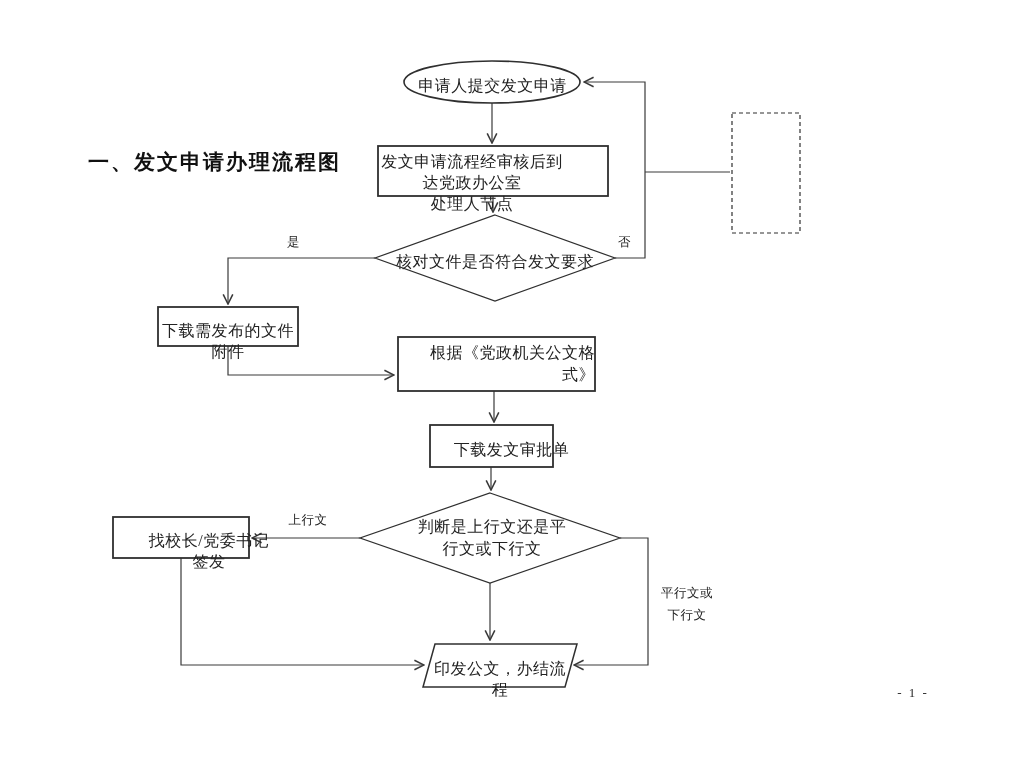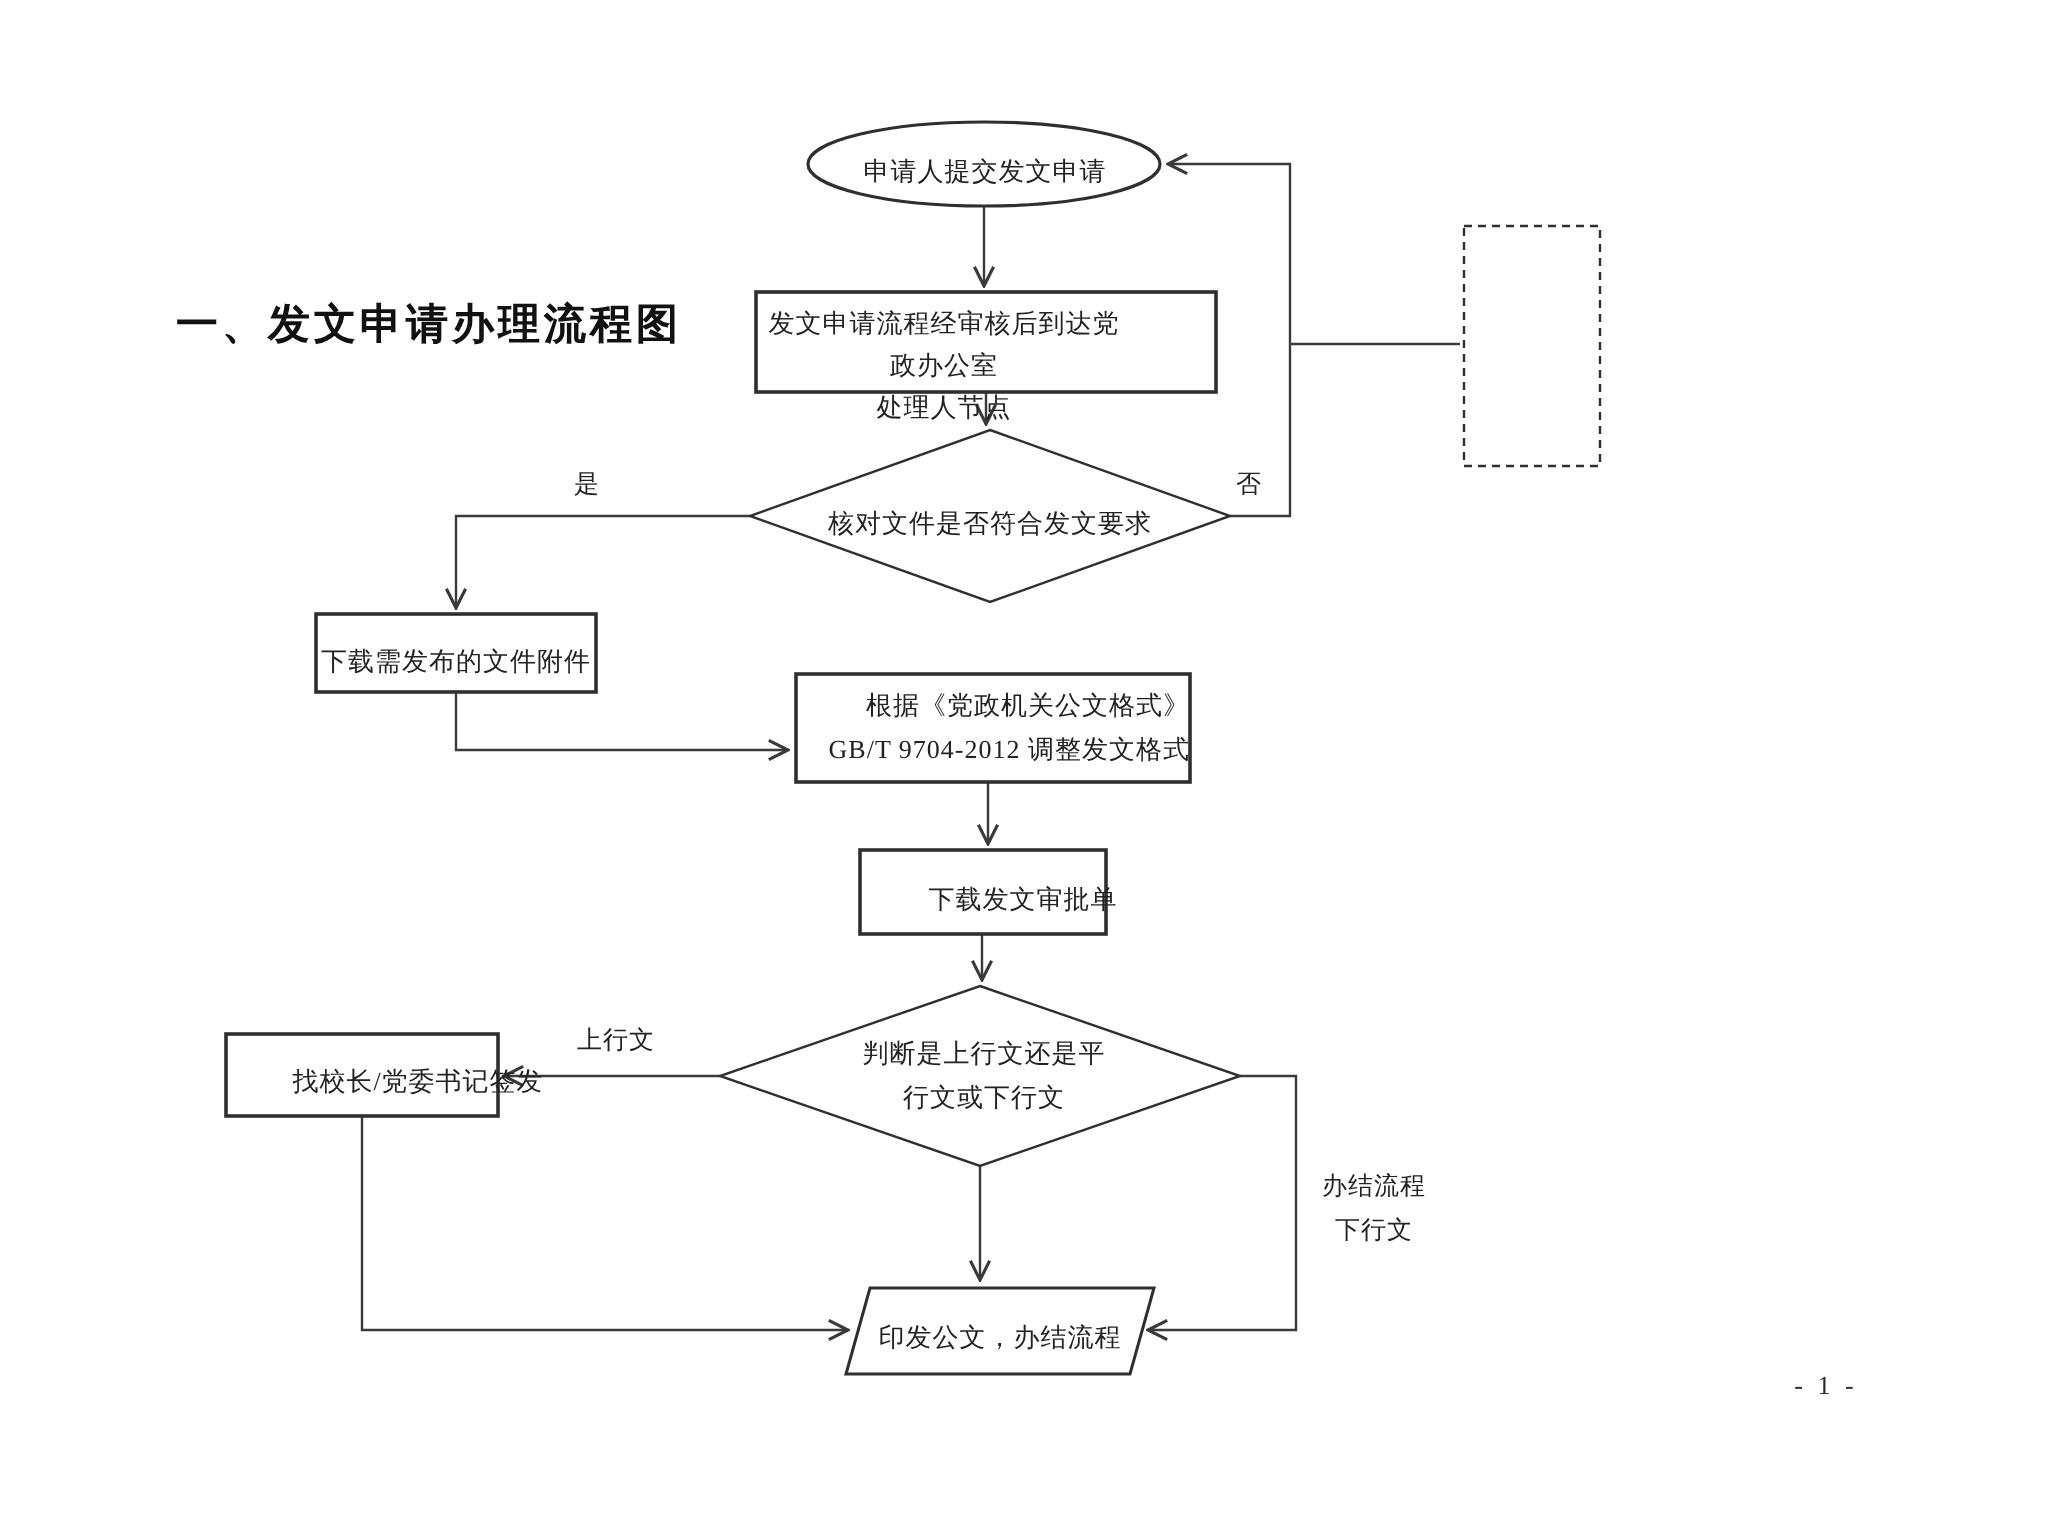--- a/index.html
+++ b/index.html
@@ -19,21 +19,21 @@
   .abs { position: absolute; }
   .doc-title {
     font-family: "Liberation Sans", sans-serif;
     font-weight: bold;
     font-size: 21px;
     letter-spacing: 2px;
     color: #111;
     white-space: nowrap;
   }
   .node-text {
-    font-size: 13px;
+    font-size: 16px;
     letter-spacing: 0.5px;
     text-align: center;
     line-height: 21px;
     color: #222;
   }
   .edge-label {
     font-size: 12.5px;
     letter-spacing: 0.5px;
     color: #222;
     text-align: center;
@@ -116,37 +116,36 @@
   <div class="abs node-text" style="left:380px; top:251px; width:230px;">核对文件是否符合发文要求</div>
 
   <div class="abs edge-label" style="left:287px; top:234px;">是</div>
 
   <div class="abs edge-label" style="left:618px; top:234px;">否</div>
 
   <div class="abs node-text" style="left:158px; top:320px; width:140px;">下载需发布的文件附件</div>
 
   <div class="abs node-text two-line" style="left:398px; top:342px; width:197px;text-align:right;">
     <div>根据《党政机关公文格式》</div>
-    <div>GB/T 9704-2012 调整发文格式</div>
   </div>
 
   <div class="abs node-text" style="left:430px; top:439px; width:123px;margin-left:20px;">下载发文审批单</div>
 
   <div class="abs node-text two-line" style="left:377px; top:516px; width:230px;">
     <div>判断是上行文还是平</div>
     <div>行文或下行文</div>
   </div>
 
   <div class="abs edge-label" style="left:285px; top:512px; width:46px;">上行文</div>
 
   <div class="abs node-text" style="left:113px; top:530px; width:136px;margin-left:28px;">找校长/党委书记签发</div>
 
   <div class="abs node-text" style="left:426px; top:658px; width:148px;">印发公文，办结流程</div>
 
   <div class="abs edge-label two-line" style="left:650px; top:582px; width:74px;">
-    <div>办结流程</div>
+    <div>平行文或</div>
     <div>下行文</div>
   </div>
 
 
   <div class="abs page-number" style="left:888px; top:685px; width:50px;">- 1 -</div>
 
 </div>
 
 </body></html>

